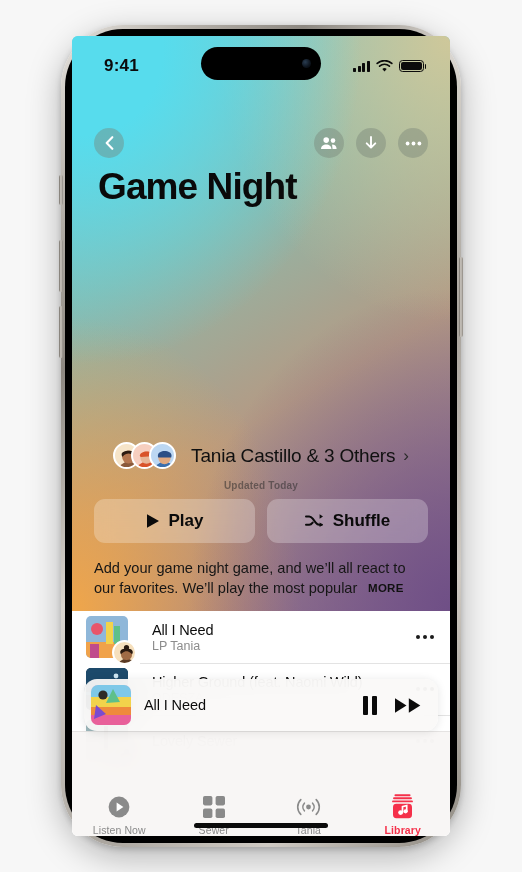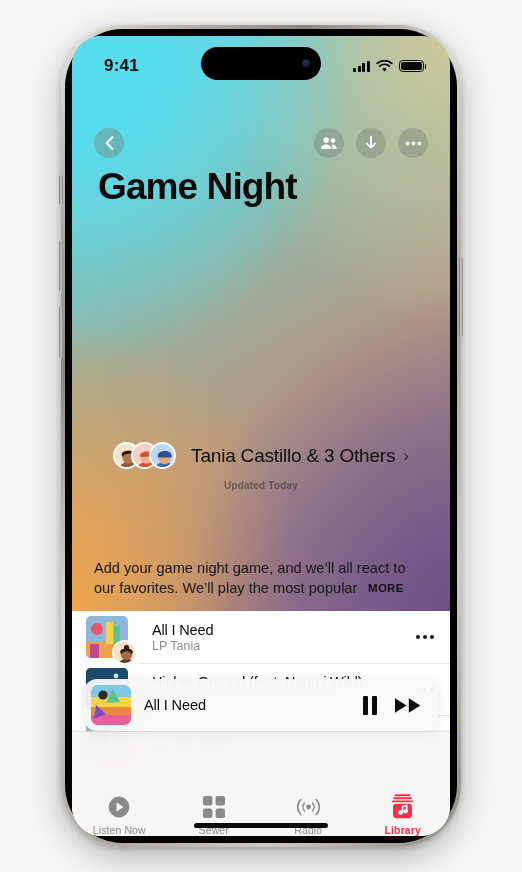--- a/index.html
+++ b/index.html
@@ -20,21 +20,21 @@
     background:linear-gradient(125deg,#e7e4df 0%,#b9b4ad 12%,#8d8881 25%,#d9d5cf 42%,#a9a49d 62%,#cfcac3 80%,#8e8981 100%);
     padding:4px;
     box-shadow:0 10px 34px rgba(0,0,0,.28), 0 2px 6px rgba(0,0,0,.18);
   }
   .phone-inner {
     position:relative; width:100%; height:100%;
     border-radius:58px; background:#000; padding:7px;
   }
   .screen {
     position:relative; width:100%; height:100%;
-    border-radius:30px; overflow:hidden; background:#fff;
+    border-radius:6px; overflow:hidden; background:#fff;
   }
 
   
   .side-btn { position:absolute; background:linear-gradient(90deg,#6f6a63,#cfcac3 45%,#8d8881); border-radius:2px; }
   .sb-action { left:-2px; top:150px; width:4px; height:30px; }
   .sb-volup  { left:-2px; top:215px; width:4px; height:52px; }
   .sb-voldn  { left:-2px; top:281px; width:4px; height:52px; }
   .sb-power  { right:-2px; top:232px; width:4px; height:80px; }
 
   
@@ -255,20 +255,35 @@
                     <path d="M6.9 11.4c0-6 13.6-6 13.6 0 0 1.4-.4 2.2-.4 2.2H7.3s-.4-.8-.4-2.2z" fill="#2b4f86"></path>
                   </svg>
               </div>
             </div>
             <span class="collab-name">Tania Castillo &amp; 3 Others</span>
             <span class="chev-r">›</span>
           </div>
           <div class="updated">Updated Today</div>
         </div>
 
+        <div class="actions">
+          <div class="act-btn">
+            <svg width="14" height="16" viewBox="0 0 14 16">
+              <path d="M1 1.2 13 8 1 14.8z" fill="#0a0a0a"></path>
+            </svg>
+            <span>Play</span>
+          </div>
+          <div class="act-btn">
+            <svg width="19" height="16" viewBox="0 0 19 16">
+              <path d="M1 3.4h3.2c1.6 0 2.5.9 3.5 2.2l3 4c1 1.3 1.9 2.2 3.5 2.2h2.6M1 11.8h3.2c1.6 0 2.5-.9 3.5-2.2" stroke="#0a0a0a" stroke-width="2" fill="none" stroke-linecap="round" stroke-linejoin="round"></path>
+              <path d="M14.6 1.2 18 3.4l-3.4 2.3M14.6 9.6l3.4 2.2-3.4 2.3" fill="#0a0a0a"></path>
+            </svg>
+            <span>Shuffle</span>
+          </div>
+        </div>
 
         <div class="desc">
           <span class="txt">Add your game night game, and we’ll all react to</span>
           <span class="line2">
             <span class="clip">our favorites. We’ll play the most popular at t</span>
             <span class="more">MORE</span>
           </span>
         </div>
 
         <div class="tracklist">
@@ -417,21 +432,21 @@
             <div class="lbl">Sewer</div>
           </div>
           <div class="tab">
             <div class="ico">
               <svg width="27" height="20" viewBox="0 0 27 20">
                 <circle cx="13.5" cy="10" r="2.4" fill="#8a8a8a"></circle>
                 <path d="M9.4 6.2a5.6 5.6 0 0 0 0 7.6M17.6 6.2a5.6 5.6 0 0 1 0 7.6" stroke="#8a8a8a" stroke-width="1.6" fill="none" stroke-linecap="round"></path>
                 <path d="M5.8 2.6a10.4 10.4 0 0 0 0 14.8M21.2 2.6a10.4 10.4 0 0 1 0 14.8" stroke="#8a8a8a" stroke-width="1.6" fill="none" stroke-linecap="round"></path>
               </svg>
             </div>
-            <div class="lbl">Radio</div>
+            <div class="lbl">Tania</div>
           </div>
           <div class="tab active">
             <div class="ico">
               <svg width="23" height="26" viewBox="0 0 23 26">
                 <path d="M4.4 1.2h14.2M3 4.2h17M2 7.4h19" stroke="#f5304a" stroke-width="1.9" stroke-linecap="round"></path>
                 <rect x="2" y="9.8" width="19" height="14.4" rx="3.4" fill="#f5304a"></rect>
                 <circle cx="9.6" cy="18.6" r="2.4" fill="#fff"></circle>
                 <path d="M11.5 18.6v-6l4.2-1.1v5.8" stroke="#fff" stroke-width="1.7" fill="none" stroke-linecap="round"></path>
                 <circle cx="14.6" cy="17.3" r="2.1" fill="#fff"></circle>
               </svg>

